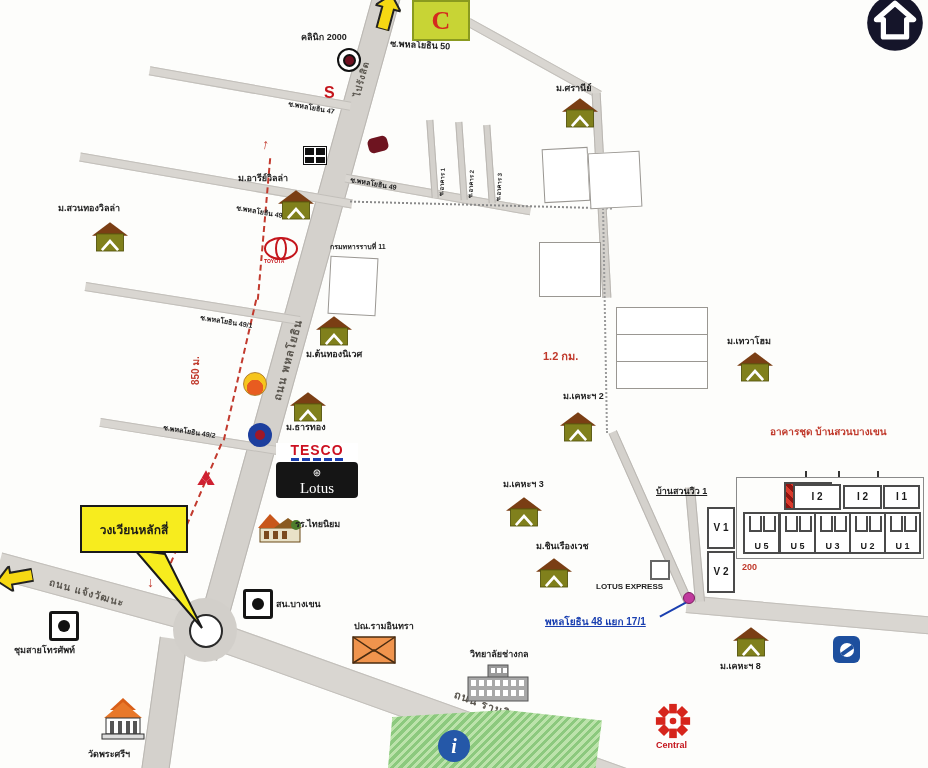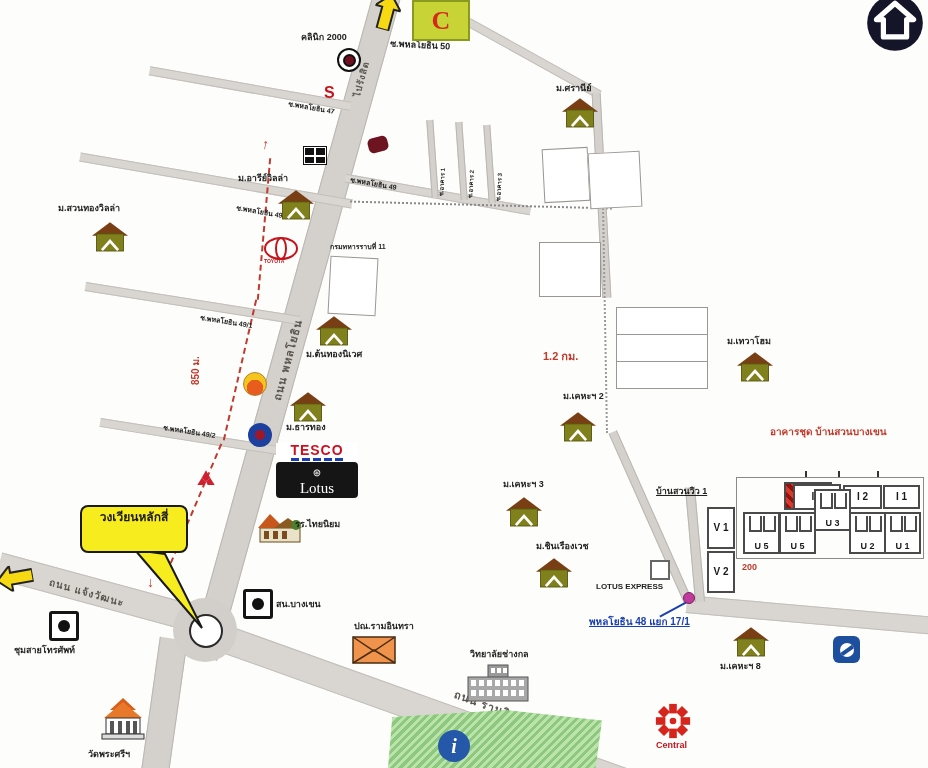--- a/index.html
+++ b/index.html
@@ -5,34 +5,34 @@
   html,body{margin:0;padding:0;background:#fff;}
   #map{position:relative;width:928px;height:768px;background:#fdfdfb;overflow:hidden;
        font-family:"Liberation Sans",sans-serif;color:#1a1a1a;}
   .abs{position:absolute;}
   .road{position:absolute;background:#d4d1cc;border-left:1px solid #bab7b2;border-right:1px solid #bab7b2;}
   .roadh{position:absolute;background:#d9d6d1;border-top:1px solid #c2bfba;border-bottom:1px solid #c2bfba;}
   .block{position:absolute;background:#fff;border:1.5px solid #9a9792;}
   .lbl{position:absolute;font-size:9px;font-weight:bold;color:#222;white-space:nowrap;line-height:1.1;}
   .lbl-sm{font-size:7px;font-weight:bold;}
   .lbl-red{color:#c0392b;}
-  .lbl-blue{color:#1a3fb0;text-decoration:underline;margin-left:44px;}
+  .lbl-blue{color:#1a3fb0;text-decoration:underline;}
   .roadname{position:absolute;font-size:11px;font-weight:bold;color:#5a564f;white-space:nowrap;letter-spacing:1px;}
   .dash{position:absolute;width:0;border-left:2px dashed #c23a2e;}
   .sq-icon{position:absolute;width:24px;height:24px;background:#fff;border:3px solid #151515;border-radius:3px;}
   .sq-icon::after{content:"";position:absolute;left:50%;top:50%;width:12px;height:12px;margin:-6px 0 0 -6px;
      background:#111;border-radius:50%;}
   .house{position:absolute;width:36px;height:31px;}
   .ublock{position:absolute;width:33px;height:38px;background:#fff;border:2px solid #4a4a4a;}
   .notch{position:absolute;top:2px;width:9px;height:14px;background:#fff;border:2px solid #4a4a4a;border-top:none;}
   .ulabel{position:absolute;bottom:1px;width:100%;text-align:center;font-size:9px;font-weight:bold;}
   .iblock{position:absolute;background:#fff;border:2px solid #4a4a4a;text-align:center;font-size:10px;font-weight:bold;}
   .ihatch{background:repeating-linear-gradient(45deg,#8f1410 0 4px,#d93a2c 4px 8px);color:#2a0000;margin-left:43px;}
   .callout{position:absolute;left:80px;top:505px;width:104px;height:44px;background:#f7ec1e;border:2px solid #1a1a1a;
-     border-radius:8px;display:flex;align-items:flex-start;justify-content:center;font-size:12px;font-weight:bold;z-index:6;}
+     border-radius:0;display:flex;align-items:center;justify-content:center;font-size:12px;font-weight:bold;z-index:6;}
   .target{position:absolute;width:20px;height:20px;border:2px solid #111;border-radius:50%;background:#fff;
      display:flex;align-items:center;justify-content:center;}
   .target>div{width:9px;height:9px;background:#6e1020;border:2px solid #111;border-radius:50%;}
   .grid2{position:absolute;width:20px;height:15px;background:#fff;border:1px solid #111;display:grid;
      grid-template-columns:1fr 1fr;grid-template-rows:1fr 1fr;gap:2px;padding:1px;}
   .grid2>div{background:#111;}
   .parkland{position:absolute;left:388px;top:710px;width:214px;height:58px;
      background:repeating-linear-gradient(135deg,#8cc97e 0 3px,#bce3ab 3px 6px);
      clip-path:polygon(2% 12%,55% 0%,100% 18%,97% 100%,0% 100%);}
   .info{position:absolute;width:32px;height:32px;border-radius:50%;background:#2558a8;color:#fff;
@@ -357,21 +357,21 @@
   <div class="ublock" style="left:743px;top:512px;">
     <div class="notch" style="left:4px;"></div>
       <div class="notch" style="left:18px;"></div>
     <div class="ulabel">U 5</div>
   </div>
   <div class="ublock" style="left:779px;top:512px;">
     <div class="notch" style="left:4px;"></div>
       <div class="notch" style="left:18px;"></div>
     <div class="ulabel">U 5</div>
   </div>
-  <div class="ublock" style="left:814px;top:489px;">
+  <div class="ublock" style="left:814px;top:512px;">
     <div class="notch" style="left:4px;"></div>
       <div class="notch" style="left:18px;"></div>
     <div class="ulabel">U 3</div>
   </div>
   <div class="ublock" style="left:849px;top:512px;">
     <div class="notch" style="left:4px;"></div>
       <div class="notch" style="left:18px;"></div>
     <div class="ulabel">U 2</div>
   </div>
   <div class="ublock" style="left:884px;top:512px;">

